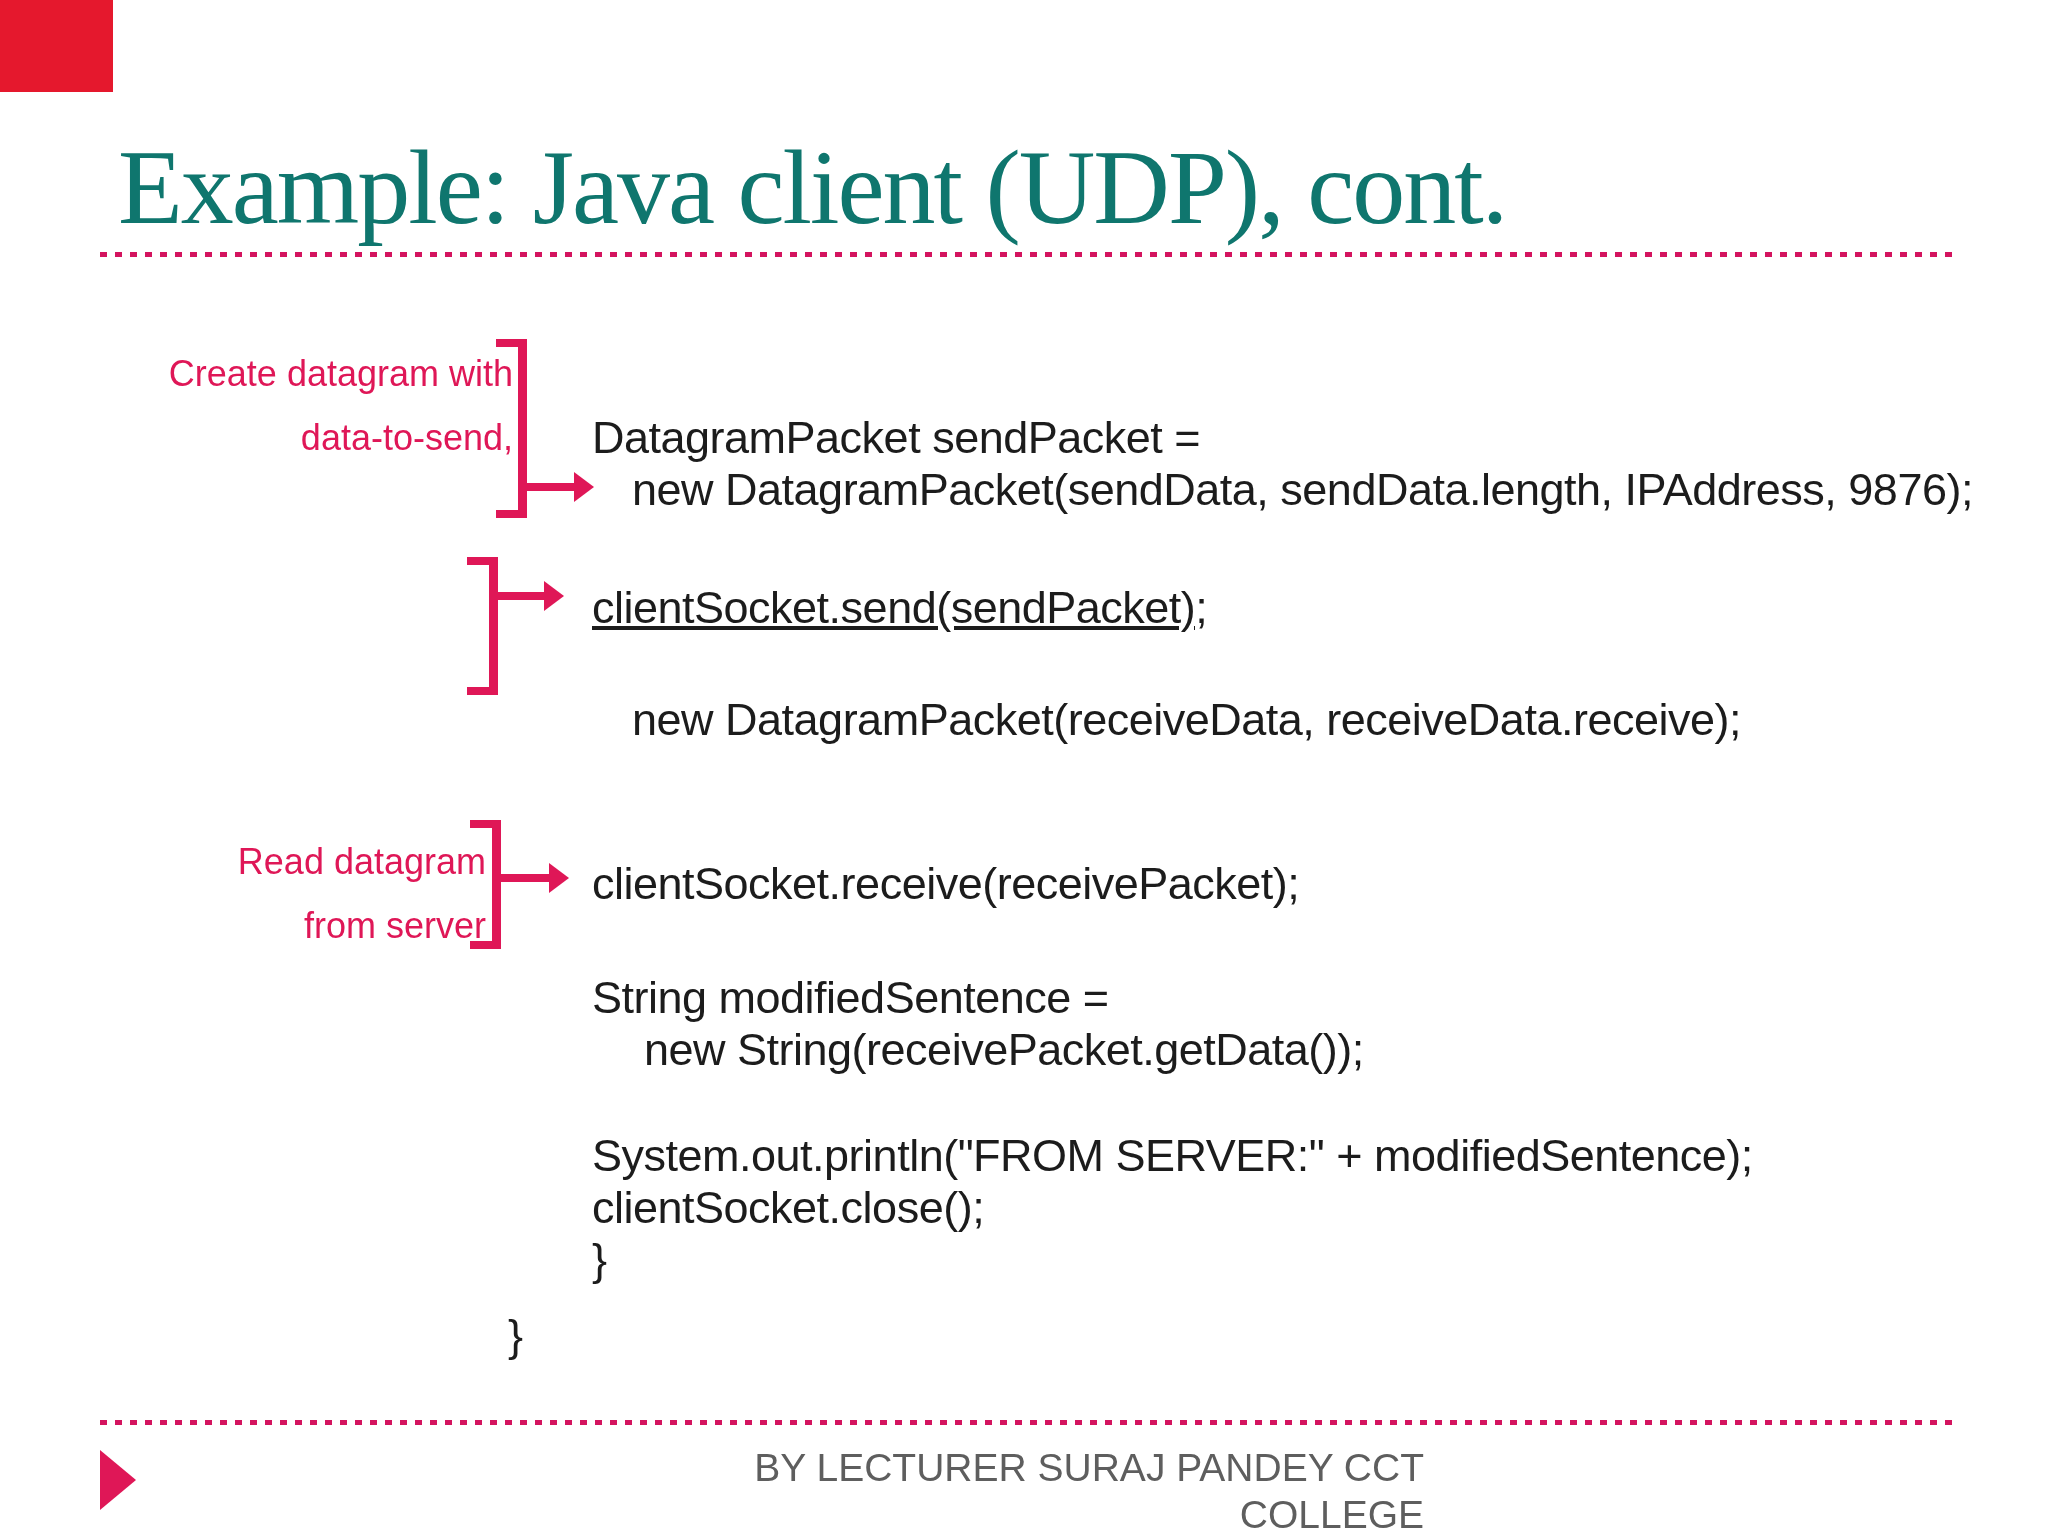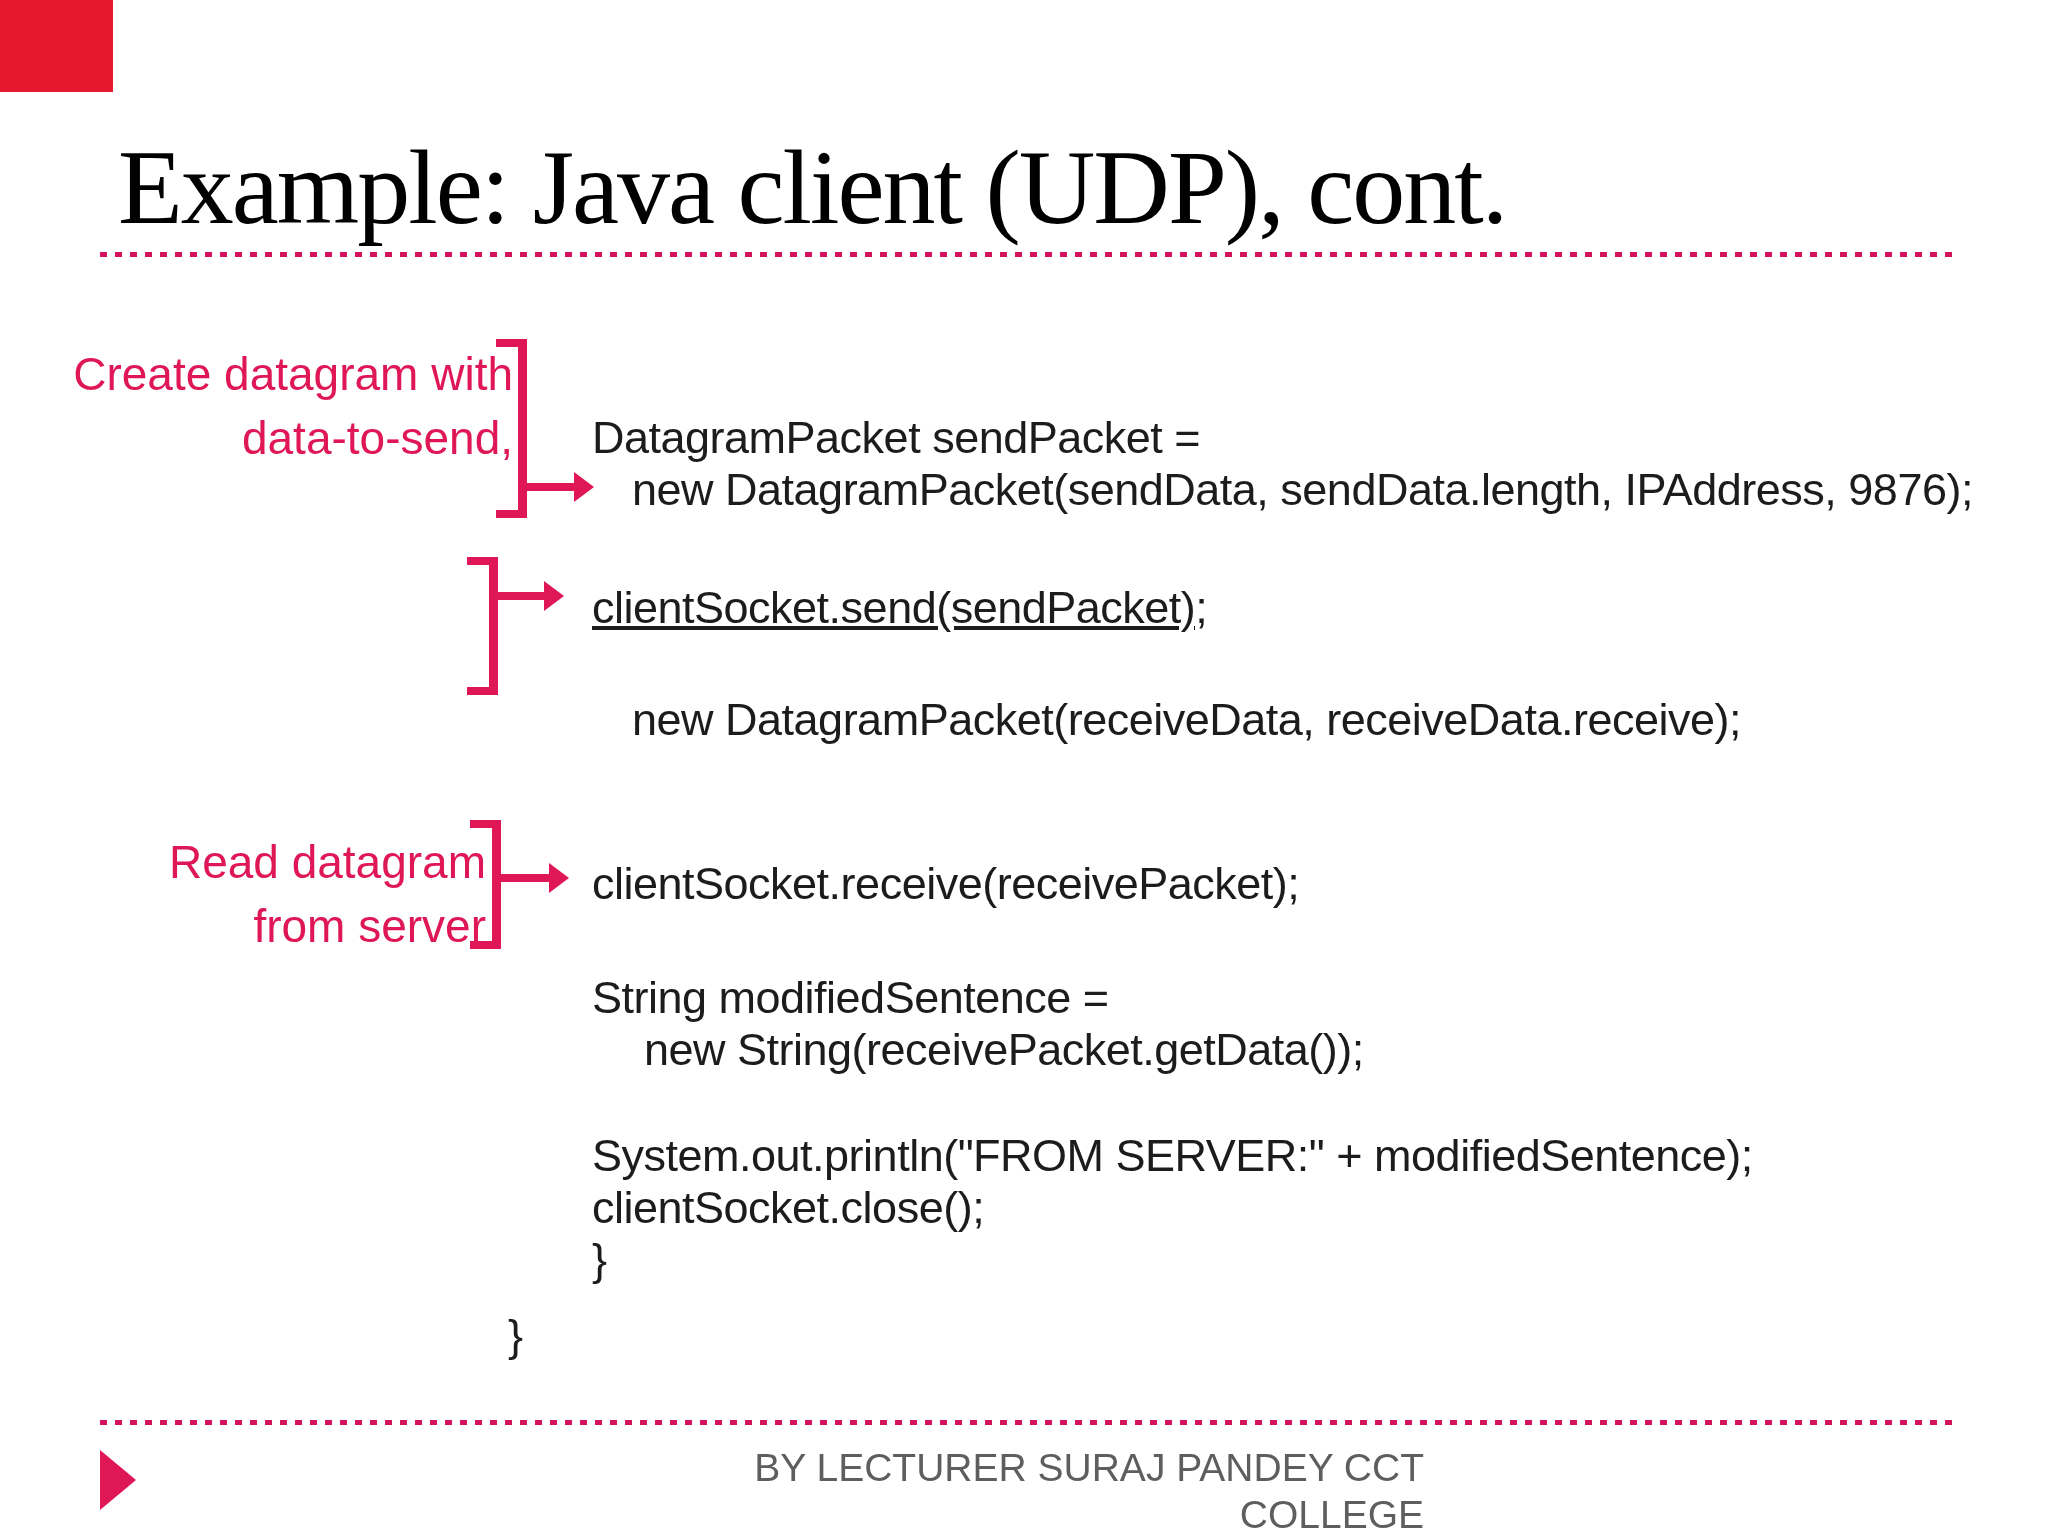--- a/index.html
+++ b/index.html
@@ -1,26 +1,26 @@
 <!DOCTYPE html>
 <html><head>
 <meta charset="utf-8">
 <style>
   html,body{margin:0;padding:0;background:#ffffff;}
   .slide{position:relative;width:2048px;height:1536px;background:#ffffff;overflow:hidden;
          font-family:"Liberation Sans",sans-serif;}
   .corner{position:absolute;left:0;top:0;width:113px;height:92px;background:#e5182d;}
   .title{position:absolute;left:118px;top:128px;width:1800px;
          font-family:"Liberation Serif",serif;font-size:106px;line-height:120px;
-         color:#000000;letter-spacing:-2px;white-space:nowrap;}
+         color:#0f766e;letter-spacing:-2px;white-space:nowrap;}
   .rule{position:absolute;height:5px;
         background:repeating-linear-gradient(90deg,#d4145f 0 7px,transparent 7px 15px);}
   .rule-top{left:100px;top:252px;width:1858px;}
   .rule-bottom{left:100px;top:1420px;width:1860px;}
-  .ann{position:absolute;text-align:right;font-size:46px;line-height:64px;
+  .ann{position:absolute;text-align:right;font-size:36px;line-height:64px;
        color:#df1757;white-space:nowrap;}
   .ann1{right:1535px;top:342px;}
   .ann2{right:1562px;top:574px;}
   .ann3{right:1562px;top:830px;margin-left:36px;}
   .bracket{position:absolute;box-sizing:border-box;
            border-top:8px solid #df1757;border-right:9px solid #df1757;border-bottom:8px solid #df1757;}
   .bracket1{left:496px;top:339px;width:31px;height:179px;}
   .bracket2{left:467px;top:557px;width:31px;height:138px;}
   .bracket3{left:470px;top:820px;width:31px;height:129px;}
   .arrow{position:absolute;height:8px;background:#df1757;}

